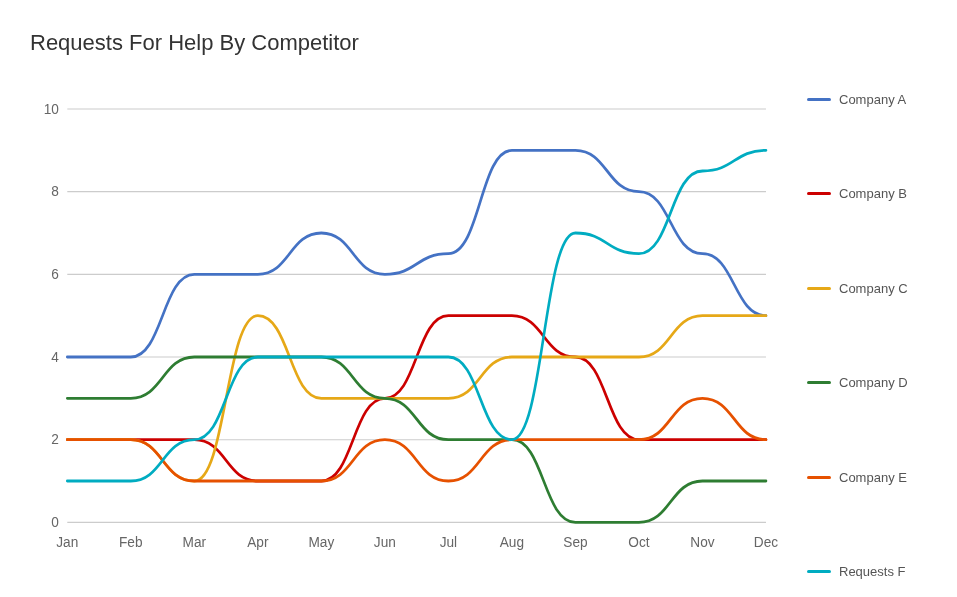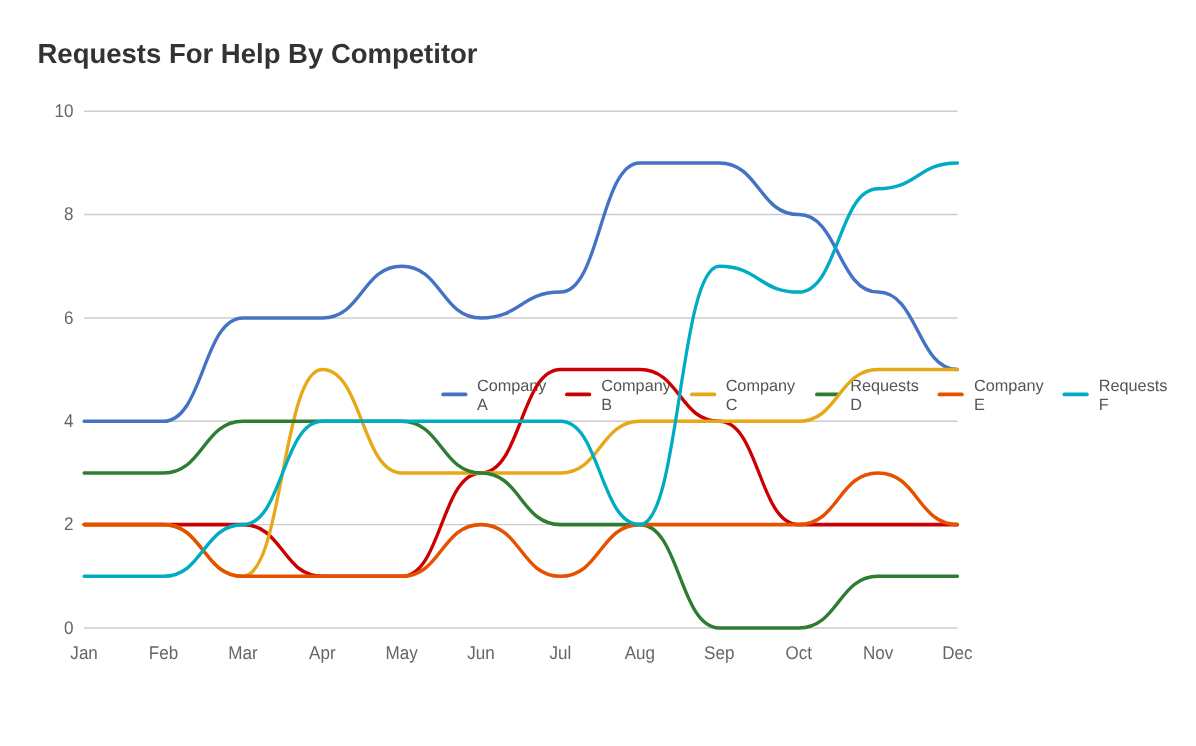--- a/index.html
+++ b/index.html
@@ -11,40 +11,41 @@
       overflow: hidden;
     }
     .chart-container {
       width: 957px;
       height: 597px;
       padding: 30px 20px 20px 20px;
       position: relative;
     }
     .chart-title {
       font-size: 22px;
-      font-weight: 700;
+      font-weight: 400;
       color: #333;
-      margin-bottom: 16px;
+      margin-bottom: 36px;
       margin-left: 10px;
     }
     .chart-area {
       display: flex;
       flex-direction: row;
       width: 100%;
       height: calc(100% - 60px);
     }
     .chart-with-axes {
       flex: 1;
       position: relative;
       margin-right: 10px;
     }
     .legend {
       width: 140px;
       display: flex;
-      justify-content: flex-end;
+      flex-direction: column;
+      justify-content: space-between;
       gap: 12px;
       padding-left: 10px;
     }
     .legend-item {
       display: flex;
       align-items: center;
       gap: 8px;
     }
     .legend-line {
       width: 24px;
@@ -108,21 +109,21 @@
         <div class="legend-item">
           <div class="legend-line" style="background-color: rgb(204, 0, 0);"></div>
           <span class="legend-label">Company B</span>
         </div>
         <div class="legend-item">
           <div class="legend-line" style="background-color: rgb(230, 168, 23);"></div>
           <span class="legend-label">Company C</span>
         </div>
         <div class="legend-item">
           <div class="legend-line" style="background-color: rgb(46, 125, 50);"></div>
-          <span class="legend-label">Requests D</span>
+          <span class="legend-label">Company D</span>
         </div>
         <div class="legend-item">
           <div class="legend-line" style="background-color: rgb(230, 81, 0);"></div>
           <span class="legend-label">Company E</span>
         </div>
         <div class="legend-item">
           <div class="legend-line" style="background-color: rgb(0, 172, 193);"></div>
           <span class="legend-label">Requests F</span>
         </div>
       </div>

